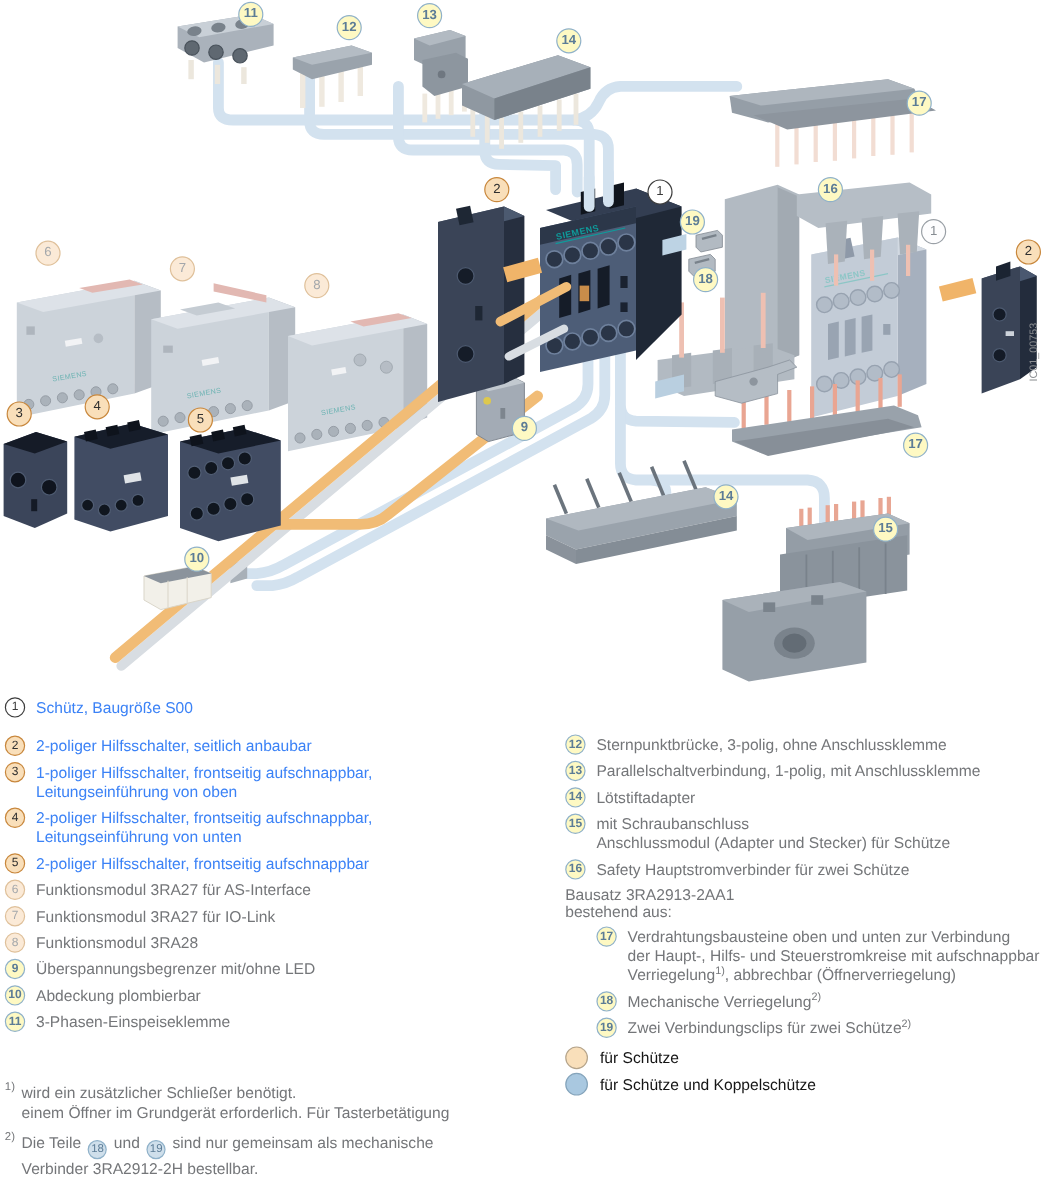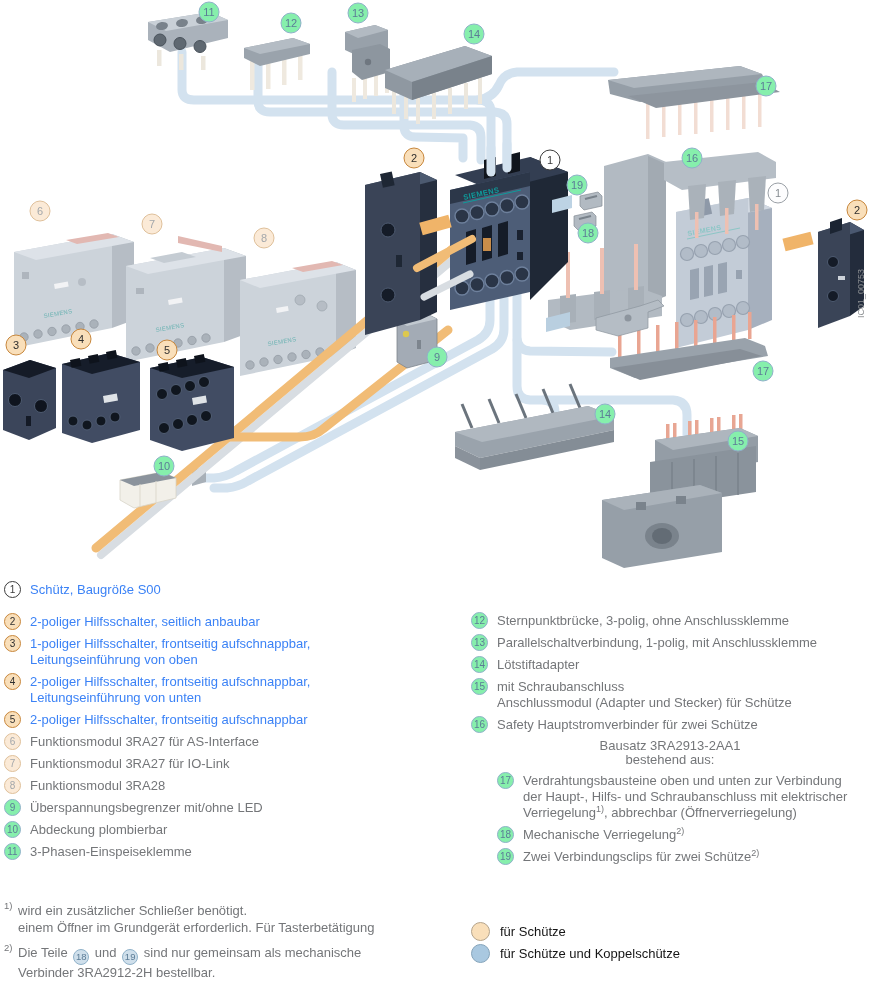--- a/index.html
+++ b/index.html
@@ -12,41 +12,41 @@
   .callout{
     position:absolute;width:21px;height:21px;border-radius:50%;
     display:flex;align-items:center;justify-content:center;
     font-size:11px;line-height:1;transform:translate(-50%,-50%);
     box-sizing:border-box;background:#fff;
   }
   .c-plain{background:#ffffff;border:1.4px solid #3c3c3c;color:#3a3a3a;}
   .c-plain.faded{border-color:#9aa0a6;color:#868c92;background:#fdfdfe;}
   .c-orange{background:#f9dfba;border:1.4px solid #c8873c;color:#2f2f2f;}
   .c-orange.faded{background:#fbead7;border-color:#dfc09a;color:#a3a7ab;}
-  .c-blue{background:#86efac;border:1.4px solid #8fb1c9;color:#5c7c96;}
+  .c-blue{background:#fef9c3;border:1.4px solid #8fb1c9;color:#5c7c96;font-weight:bold;}
 
   
   .lrow{display:flex;align-items:flex-start;margin-bottom:5px;}
   .lrow.gap{margin-bottom:15px;}
   .lnum{
     flex:0 0 auto;width:17px;height:17px;border-radius:50%;
     display:flex;align-items:center;justify-content:center;
     font-size:10px;line-height:1;box-sizing:border-box;margin-right:9px;
   }
   .ltext{font-size:13px;line-height:16px;padding-top:1px;}
   .ltext.black{color:#3b82f6;}
   .ltext.gray{color:#747679;}
   sup{font-size:9px;line-height:0;}
   #legend-left{position:absolute;left:4px;top:581px;width:462px;}
   #legend-right{position:absolute;left:471px;top:612px;width:398px;}
   #kit{margin-top:6px;}
   #kit-title{font-size:13px;line-height:13px;color:#747679;margin-bottom:5px;}
-  #kit-title div{margin-bottom:1px;text-align:center;}
+  #kit-title div{margin-bottom:1px;}
   #kit-items{margin-left:26px;margin-top:6px;}
-  #color-legend{position:absolute;left:471px;top:922px;}
+  #color-legend{position:absolute;left:471px;top:872px;}
   .clrow{display:flex;align-items:center;margin-bottom:3px;font-size:13px;color:#151515;}
   .swatch{width:19px;height:19px;border-radius:50%;margin-right:10px;box-sizing:border-box;flex:0 0 auto;}
   .swatch.orange{background:#f9dfba;border:1.2px solid #b5a48b;}
   .swatch.blue{background:#a9c8e0;border:1.2px solid #85a4bb;}
   #footnotes{position:absolute;left:4px;top:903px;width:448px;font-size:13px;color:#747679;}
   .fnote{position:relative;padding-left:14px;margin-bottom:9px;}
   .fmark{position:absolute;left:0;top:-3px;font-size:9.5px;}
   .fline{line-height:16.5px;}
   .ref-circle{
     display:inline-flex;width:16px;height:16px;border-radius:50%;
@@ -564,21 +564,21 @@
   <div id="kit">
     <div id="kit-title">
       <div>Bausatz 3RA2913-2AA1</div>
       <div>bestehend aus:</div>
     </div>
     <div id="kit-items">
         <div class="lrow">
           <span class="lnum c-blue">17</span>
           <div class="ltext gray">
             <div class="lline">Verdrahtungsbausteine oben und unten zur Verbindung</div>
-            <div class="lline">der Haupt-, Hilfs- und Schraubanschluss mit elektrischer</div>
+            <div class="lline">der Haupt-, Hilfs- und Steuerstromkreise mit aufschnappbar</div>
             <div class="lline">Verriegelung<sup>1)</sup>, abbrechbar (Öffnerverriegelung)</div>
           </div>
         </div>
         <div class="lrow">
           <span class="lnum c-blue">18</span>
           <div class="ltext gray">
             <div class="lline">Mechanische Verriegelung<sup>2)</sup></div>
           </div>
         </div>
         <div class="lrow">

